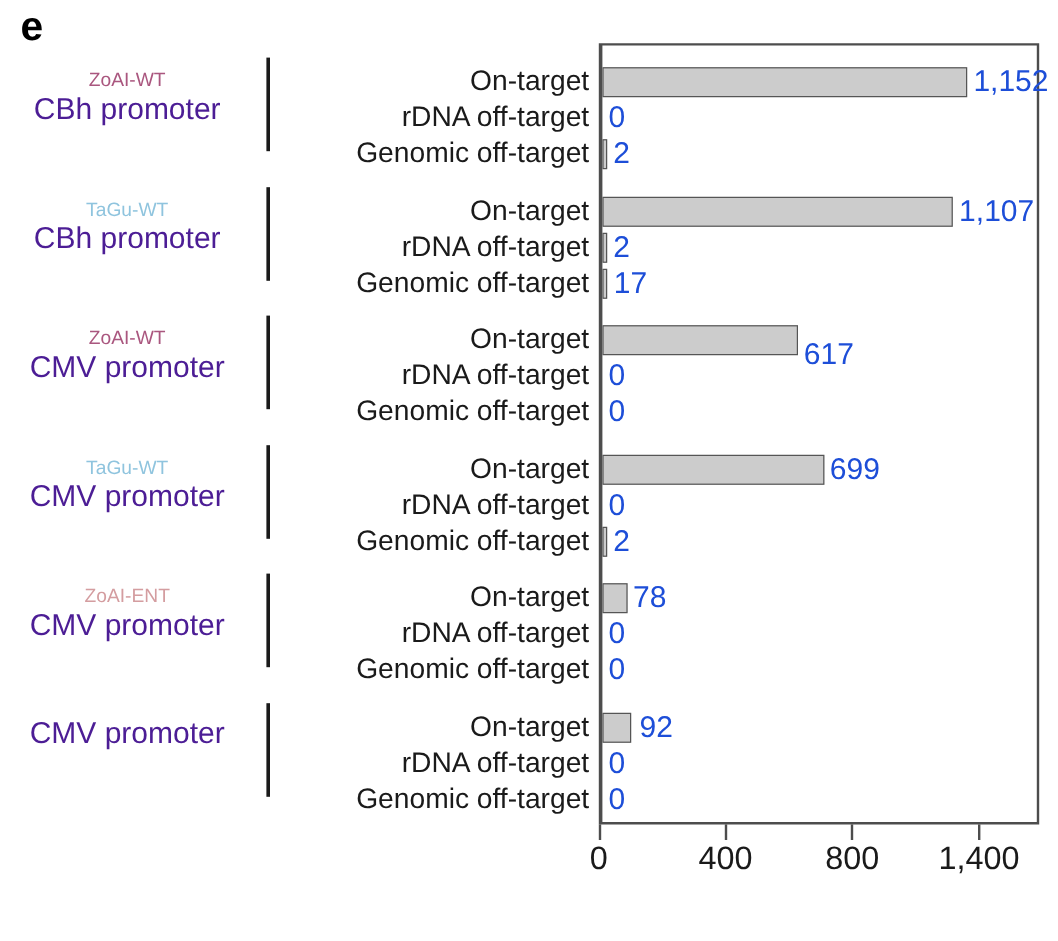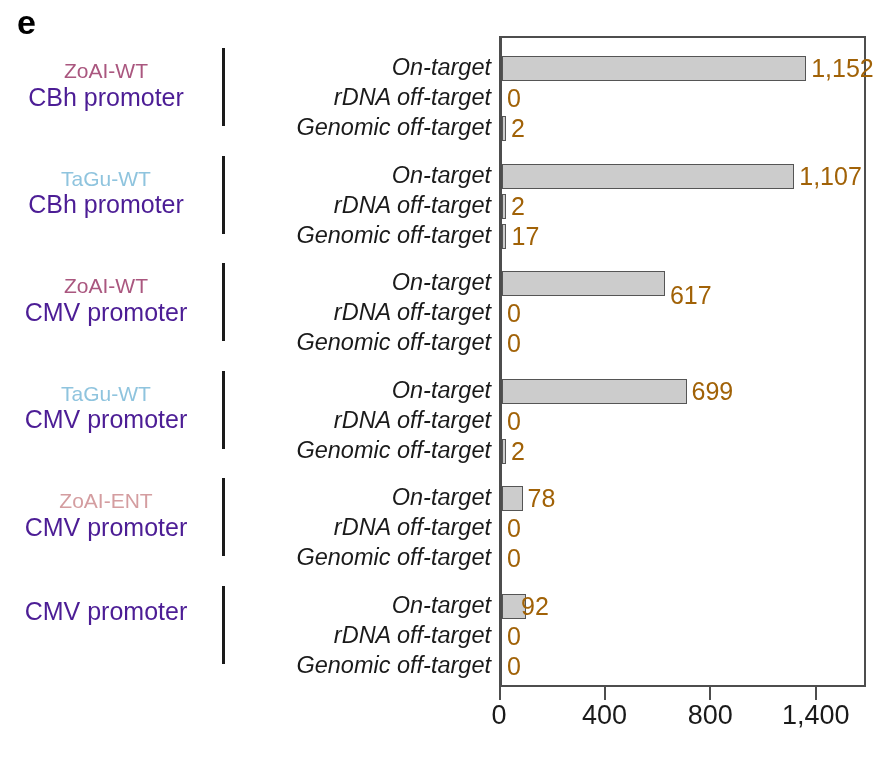--- a/index.html
+++ b/index.html
@@ -36,21 +36,21 @@
   
   .group-label {
     position: absolute;
     left: 0;
     width: 212px;
     text-align: center;
     line-height: 1.14;
   }
   .group-label .construct {
     display: block;
-    font-size: 21px;
+    font-size: 16px;
     white-space: nowrap;
   }
   .group-label .promoter {
     display: block;
     font-size: 25px;
     color: #4c1d95;
     white-space: nowrap;
   }
   .group-divider {
     position: absolute;
@@ -67,21 +67,21 @@
     text-align: right;
     font-size: 23.5px;
     line-height: 1;
     color: #1a1a1a;
     white-space: nowrap;
     padding-right: 8px;
   }
   #cat-column {
     position: absolute;
     left: 234px; top: 0;
-    width: 265px; height: 784px; font-style: italic;
+    width: 265px; height: 784px;
   }
 
   
   #plot {
     position: absolute;
     left: 499px;
     top: 36px;
     width: 367px;
     height: 651px;
     border: 2px solid #4d4d4d;
@@ -96,21 +96,21 @@
   .bar {
     position: absolute;
     background: #cccccc;
     border: 1.5px solid #555555;
     height: 25px;
   }
   .value-label {
     position: absolute;
     font-size: 25px;
     line-height: 25px;
-    color: #a16207;
+    color: #1d4ed8;
     white-space: nowrap;
   }
 
   
   #axis {
     position: absolute;
     left: 499px;
     top: 687px;
     width: 367px;
     height: 40px;
@@ -221,21 +221,21 @@
         <div class="bar" style="left: 0px; top: 340.5px; width: 184.556px;"></div>
         <div class="value-label" style="left: 189.556px; top: 340.5px;">699</div>
         <div class="value-label" style="left: 5px; top: 370.5px;">0</div>
         <div class="bar" style="left: 0px; top: 400.5px; width: 4px;"></div>
         <div class="value-label" style="left: 9px; top: 400.5px;">2</div>
         <div class="bar" style="left: 0px; top: 448px; width: 20.5942px;"></div>
         <div class="value-label" style="left: 25.5942px; top: 448px;">78</div>
         <div class="value-label" style="left: 5px; top: 478px;">0</div>
         <div class="value-label" style="left: 5px; top: 508px;">0</div>
         <div class="bar" style="left: 0px; top: 555.5px; width: 24.2906px;"></div>
-        <div class="value-label" style="left: 19px; top: 555.5px;">92</div>
+        <div class="value-label" style="left: 31px; top: 555.5px;">92</div>
         <div class="value-label" style="left: 5px; top: 585.5px;">0</div>
         <div class="value-label" style="left: 5px; top: 615.5px;">0</div>
       </div>
   </div>
 
   <div id="axis">
       <div class="tick" style="left: 0px;"></div>
       <div class="tick-label" style="left: 0px;">0</div>
       <div class="tick" style="left: 104.612px;"></div>
       <div class="tick-label" style="left: 105.612px;">400</div>

